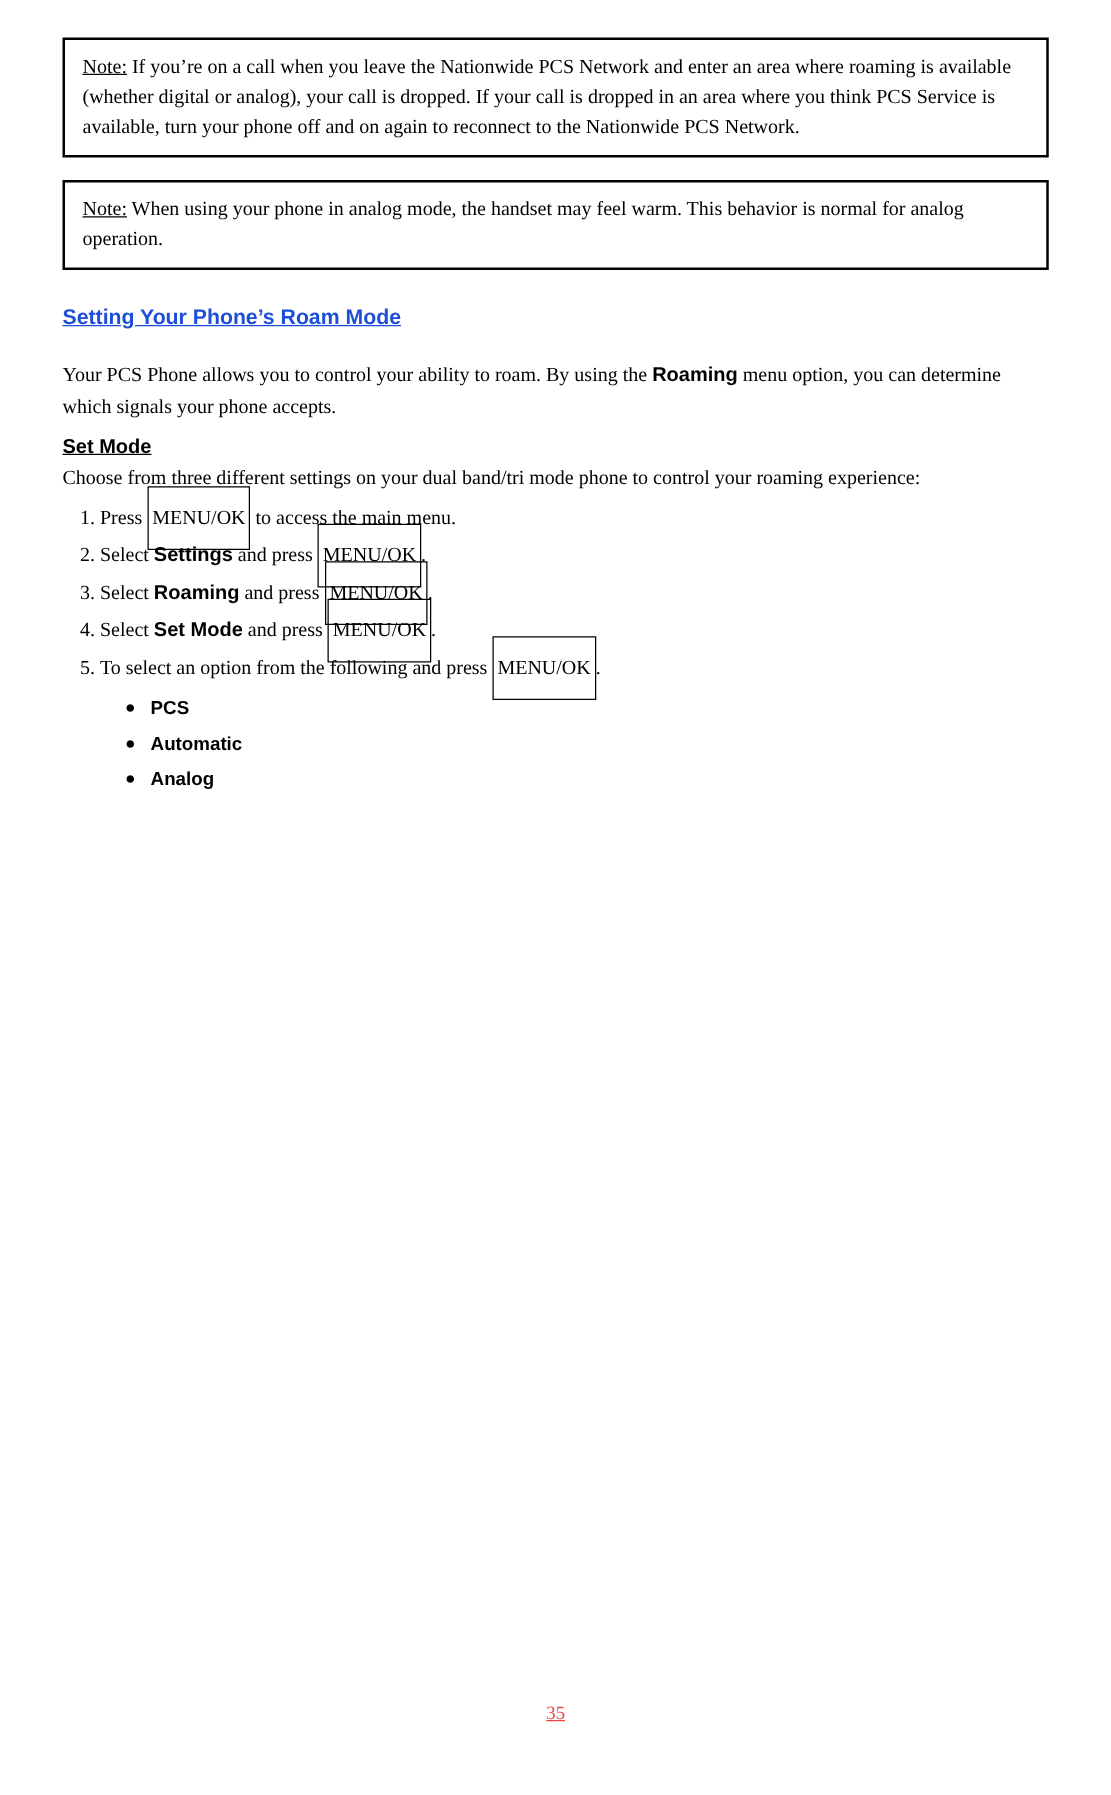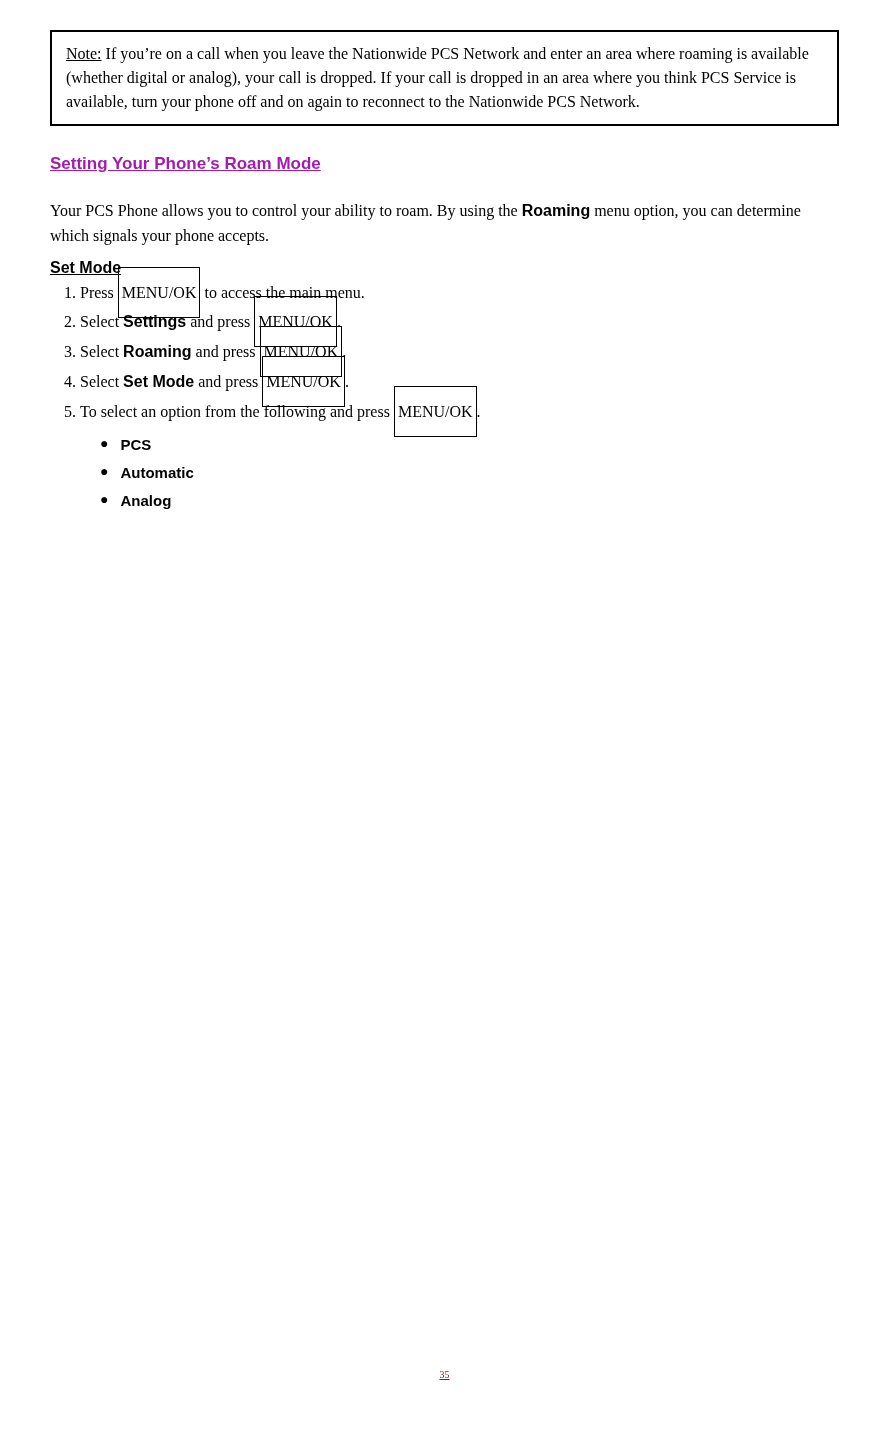--- a/index.html
+++ b/index.html
@@ -30,21 +30,21 @@
       text-decoration: underline;
     }
 
     .section-gap {
       margin-top: 28px;
     }
 
     .section-title {
       font-size: 17px;
       font-weight: bold;
-      color: #a21caf;
+      color: #1d4ed8;
       text-decoration: underline;
       margin-bottom: 6px;
       font-family: Arial, sans-serif;
     }
 
     .section-intro {
       margin-bottom: 10px;
       line-height: 1.55;
       margin-top: 25px;
     }
@@ -102,48 +102,52 @@
       content: "●";
       margin-right: 12px;
       font-size: 14px;
     }
 
     .page-number {
       position: absolute;
       bottom: 30px;
       left: 50%;
       transform: translateX(-50%);
-      font-size: 10px;
-      color: #7f1d1d;
+      font-size: 15px;
+      color: #ef4444;
       text-decoration: underline;
     }
 
     .page-wrapper {
       position: relative;
       min-height: 1380px;
     }
   </style>
 </head>
 <body>
 
 <div class="page-wrapper">
 
   <div class="note-box">
     <span class="note-label">Note:</span><span> If you’re on a call when you leave the Nationwide PCS Network and enter an area where roaming is available (whether digital or analog), your call is dropped. If your call is dropped in an area where you think PCS Service is available, turn your phone off and on again to reconnect to the Nationwide PCS Network.</span>
   </div>
 
+  <div class="note-box">
+    <span class="note-label">Note:</span><span> When using your phone in analog mode, the handset may feel warm. This behavior is normal for analog operation.</span>
+  </div>
 
   <div class="section-gap">
     <div class="section-title">Setting Your Phone’s Roam Mode</div>
 
     <p class="section-intro">
       <span>Your PCS Phone allows you to control your ability to roam. By using the </span><span class="bold-word">Roaming</span><span> menu option, you can determine which signals your phone accepts.</span>
     </p>
 
     <div class="subsection-title">Set Mode</div>
+    <p class="subsection-desc">Choose from three different settings on your dual band/tri mode phone to control your roaming experience:</p>
 
     <ol class="steps-list">
 
       <li>
         Press <span class="menu-key">MENU/OK</span> to access the main menu.
       </li>
 
       <li>
         Select <span class="bold-word">Settings</span> and press <span class="menu-key">MENU/OK</span>.
       </li>

